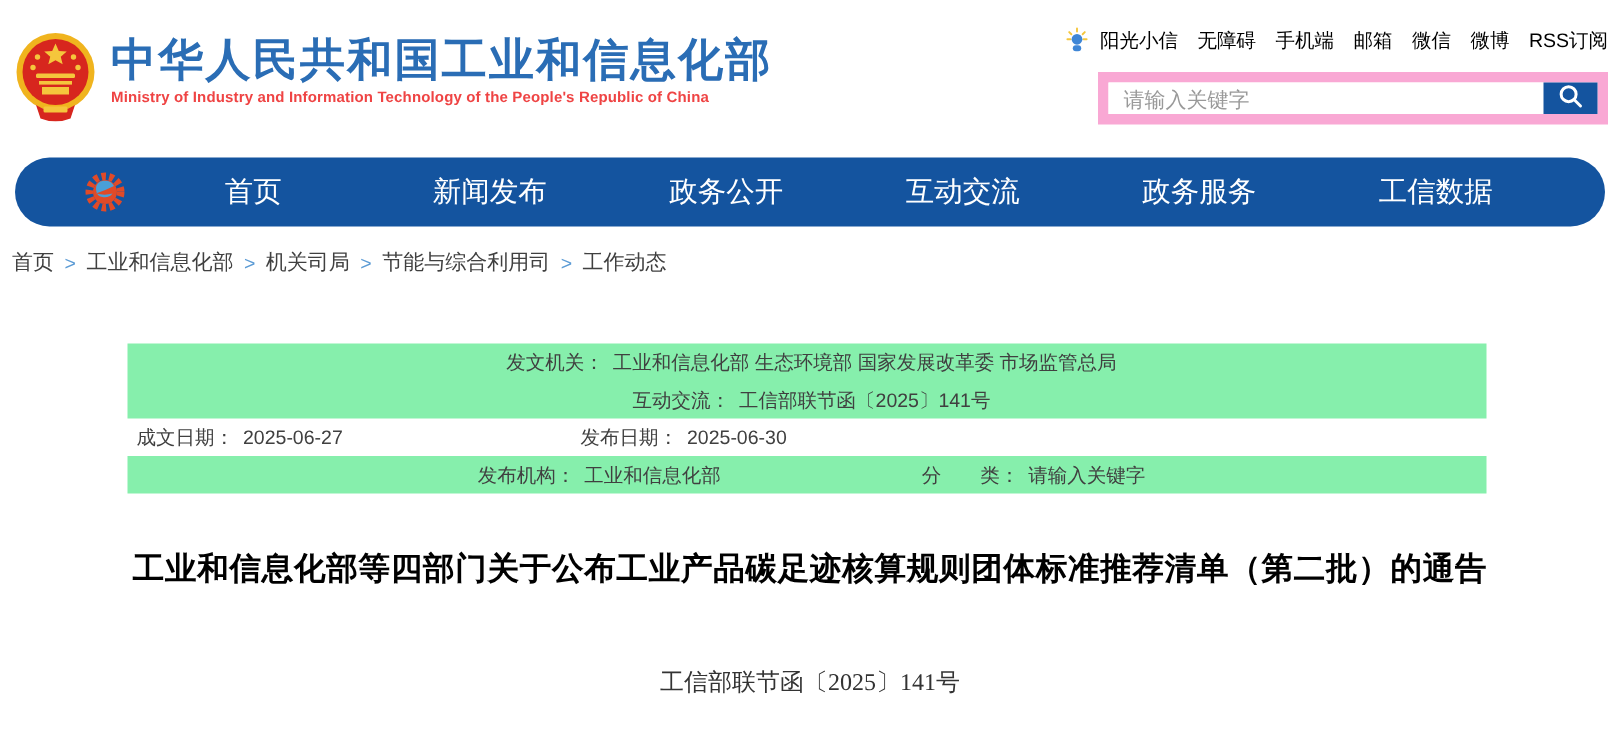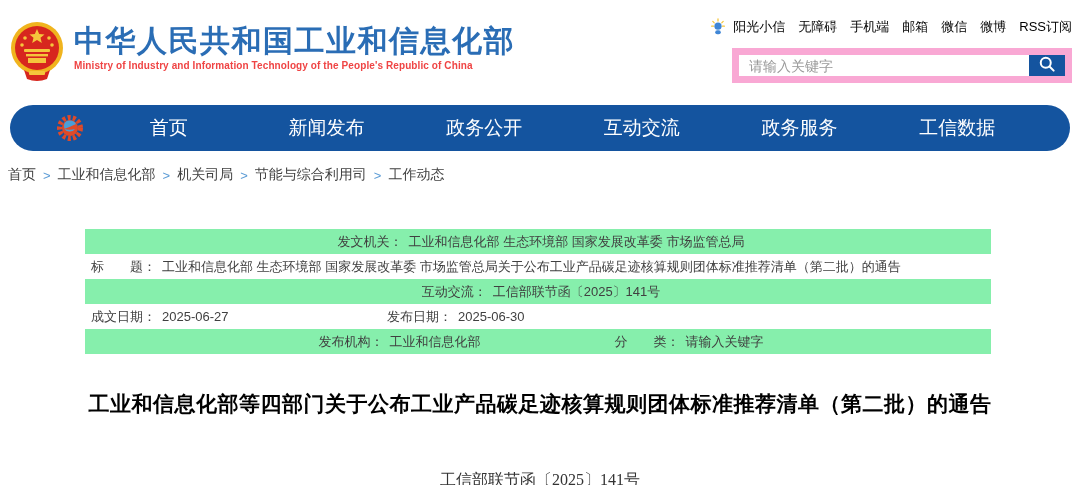--- a/index.html
+++ b/index.html
@@ -139,24 +139,20 @@
     <a>节能与综合利用司</a>
     <span class="sep">&gt;</span>
     <a>工作动态</a>
   </div>
 
   <div class="meta-table">
     <div class="meta-row gray">
       <span class="meta-label">发文机关：</span>
       <span class="meta-value">工业和信息化部 生态环境部 国家发展改革委 市场监管总局</span>
     </div>
-    <div class="meta-row">
-      <span class="meta-label">标　　题：</span>
-      <span class="meta-value">工业和信息化部 生态环境部 国家发展改革委 市场监管总局关于公布工业产品碳足迹核算规则团体标准推荐清单（第二批）的通告</span>
-    </div>
     <div class="meta-row gray">
       <span class="meta-label">互动交流：</span>
       <span class="meta-value">工信部联节函〔2025〕141号</span>
     </div>
     <div class="meta-row">
       <span class="meta-cell-left">
         <span class="meta-label">成文日期：</span>
         <span class="meta-value">2025-06-27</span>
       </span>
       <span class="meta-cell-right">

